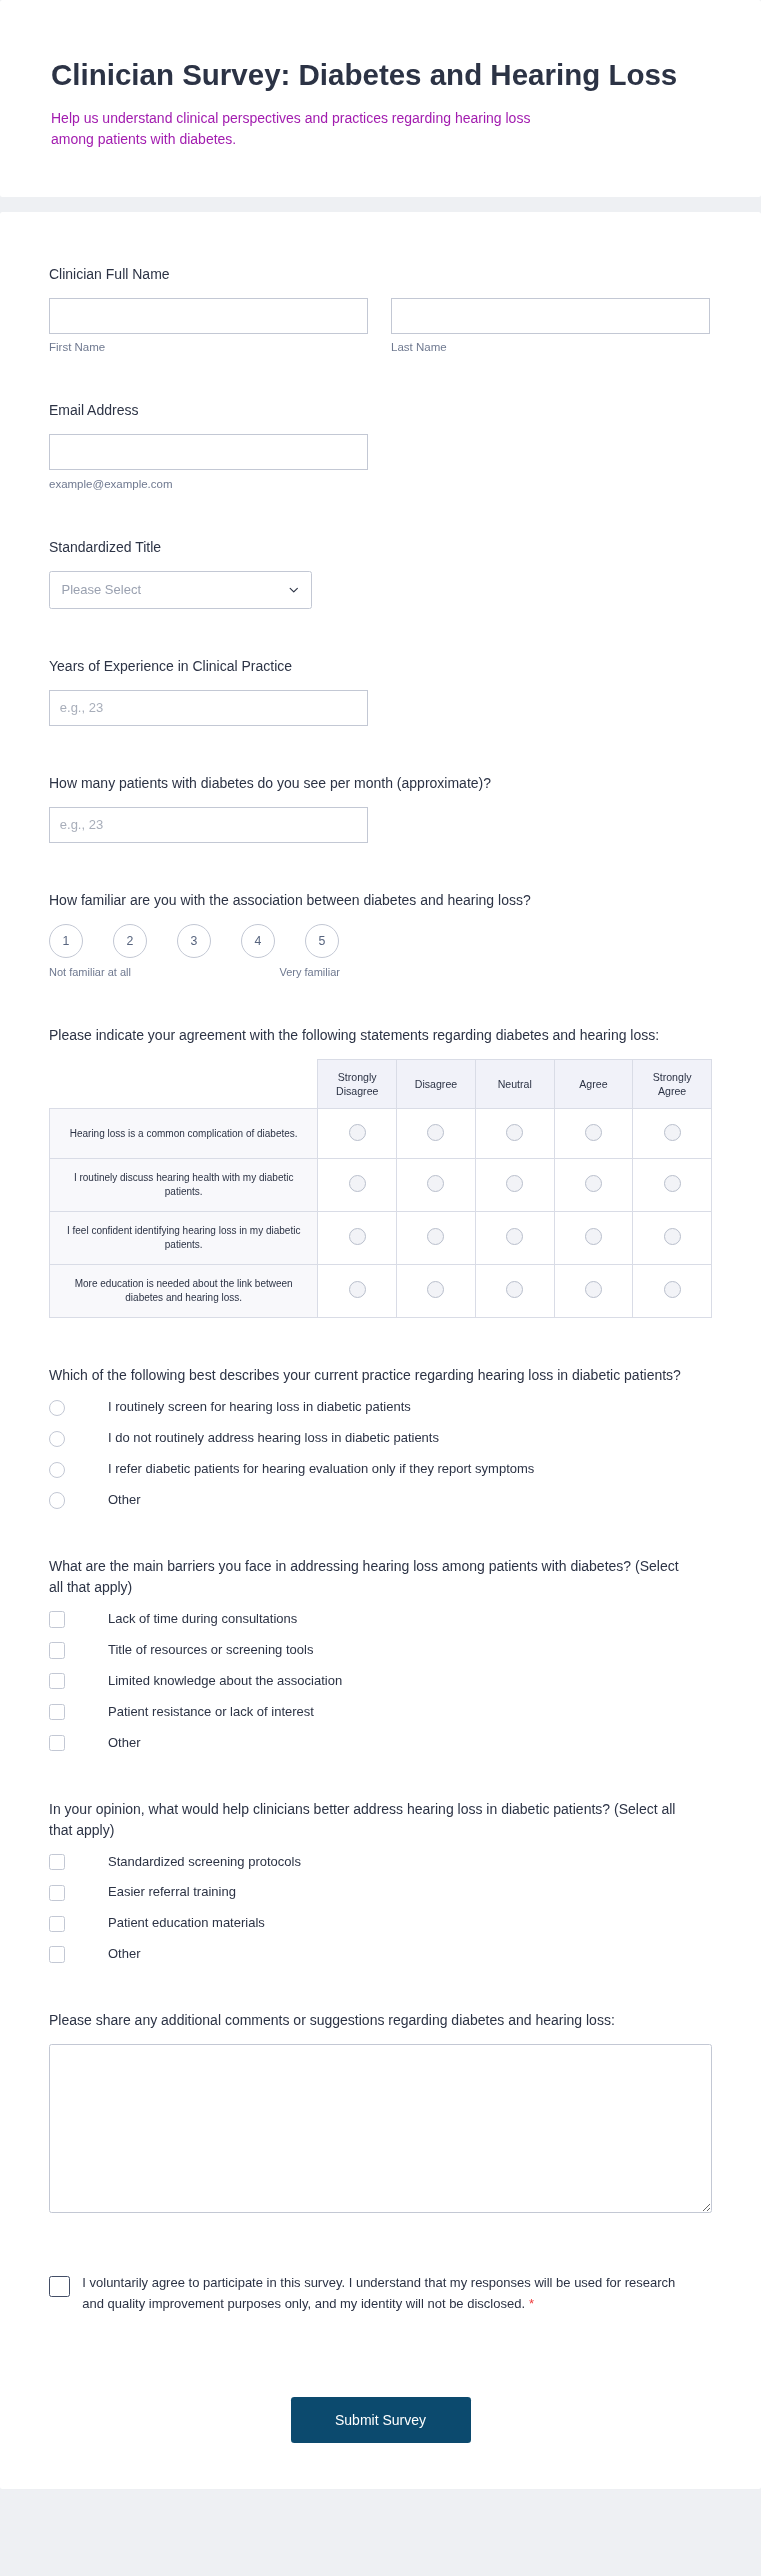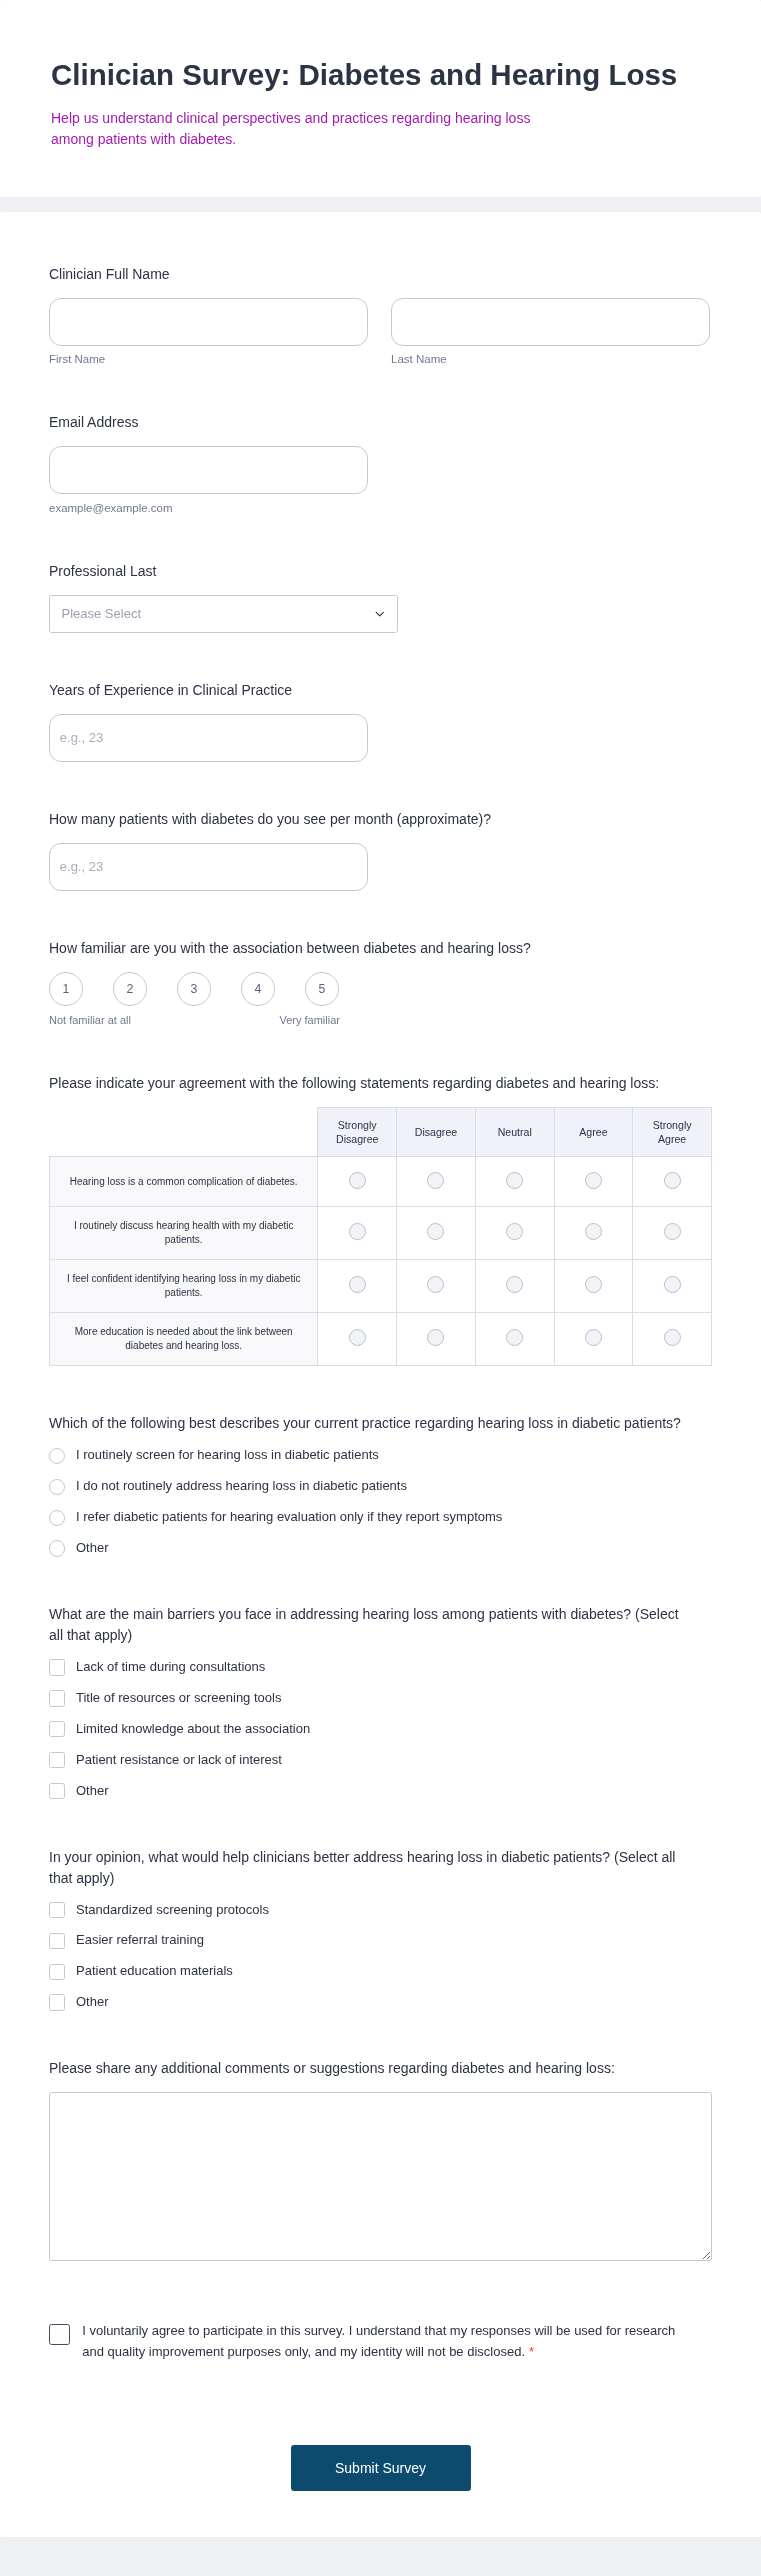--- a/index.html
+++ b/index.html
@@ -33,38 +33,38 @@
     font-size: 14px;
     font-weight: 500;
     color: #2c3345;
     line-height: 1.5;
     margin-bottom: 13px;
     max-width: 638px;
   }
 
   .text-input {
     width: 319px;
-    height: 48px;
-    border: 0.8px solid #c3c8d4;
-    border-radius: 12px;
+    height: 36px;
+    border: 0.8px solid #c3c8d4;
+    border-radius: 0;
     padding: 0 9.8px;
     font-size: 13px;
     font-family: "Liberation Sans", sans-serif;
     color: #2c3345;
     background: #fff;
     outline: none;
   }
   .text-input::placeholder { color: #a8aeba; }
 
   .name-row { display: flex; gap: 23px; }
   .name-col { display: flex; flex-direction: column; }
   .sublabel { font-size: 11.5px; color: #6f7990; margin-top: 7.4px; }
 
   .select-box {
-    width: 349px;
+    width: 263px;
     height: 38px;
     border: 0.8px solid #c3c8d4;
     border-radius: 2.5px;
     background: #fff;
     display: flex;
     align-items: center;
     justify-content: space-between;
     padding: 0 11.5px;
     cursor: pointer;
   }
@@ -115,21 +115,21 @@
   .matrix td.cell { background: #fff; text-align: center; padding: 14.7px 4.9px; }
   .matrix-radio {
     display: inline-block;
     width: 17px; height: 17px;
     border-radius: 50%;
     border: 0.8px solid #b9bfcc;
     background: #f2f3f7;
     cursor: pointer;
   }
 
-  .option-row { display: flex; align-items: center; margin-bottom: 14px; }
+  .option-row { display: flex; align-items: center; margin-bottom: 14px; gap: 32px; }
   .radio {
     width: 16.4px; height: 16.4px;
     border: 0.8px solid #c3c8d4;
     border-radius: 50%;
     background: #fff;
     margin-right: 10.6px;
     flex-shrink: 0;
     cursor: pointer;
   }
   .checkbox {
@@ -218,21 +218,21 @@
 
     <div class="question">
       <div class="q-label">Email Address</div>
       <div class="name-col">
         <input type="text" class="text-input" style="">
         <div class="sublabel">example@example.com</div>
       </div>
     </div>
 
     <div class="question">
-      <div class="q-label">Professional Last</div>
+      <div class="q-label">Standardized Title</div>
       <div class="select-box">
         <span class="select-placeholder">Please Select</span>
         <svg class="chevron" viewBox="0 0 16 16" fill="none">
           <path d="M3 6 L8 11 L13 6" stroke="#2c3345" stroke-width="1.6" stroke-linecap="round" stroke-linejoin="round"></path>
         </svg>
       </div>
     </div>
 
     <div class="question">
       <div class="q-label">Years of Experience in Clinical Practice</div>

